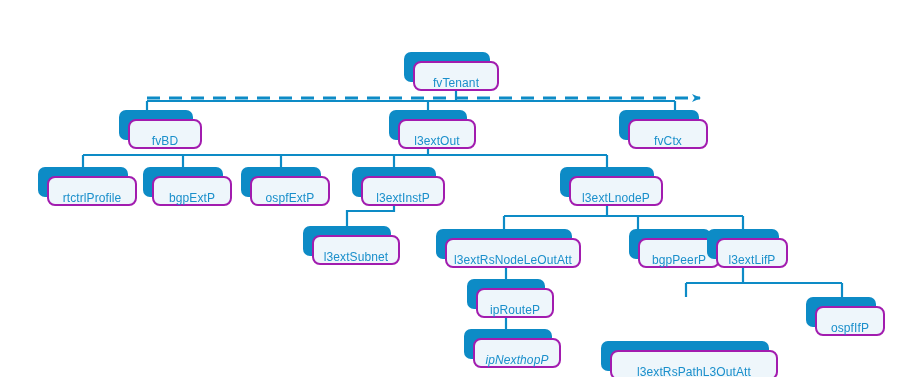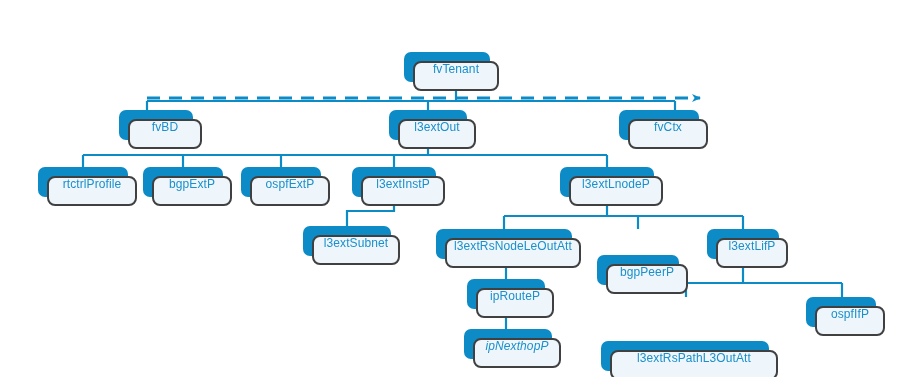--- a/index.html
+++ b/index.html
@@ -24,24 +24,24 @@
     left:0; top:0;
     width:100%; height:100%;
     background:#0d8bc6;
     border-radius:7px;
   }
   .node .face{
     position:absolute;
     left:9px; top:9px;
     width:100%; height:100%;
     background:#eef6fb;
-    border:2px solid #404040;
+    border:2px solid #a21caf;
     border-radius:8px;
     display:flex;
-    align-items:flex-start;
+    align-items:flex-end;
     justify-content:center;
     box-sizing:border-box;
   }
   .node .label{
     color:#1a8fcb;
     font-size:12px;
     line-height:1;
     white-space:nowrap;
     letter-spacing:.1px;
   }
@@ -168,21 +168,21 @@
     </div>
   </div>
 
   <div class="node" style="left:436px;top:229px;width:136px;height:30px;">
     <div class="shadow"></div>
     <div class="face">
       <span class="label">l3extRsNodeLeOutAtt</span>
     </div>
   </div>
 
-  <div class="node" style="left:597px;top:229px;width:82px;height:30px;margin-top:26px;">
+  <div class="node" style="left:629px;top:229px;width:82px;height:30px;">
     <div class="shadow"></div>
     <div class="face">
       <span class="label">bgpPeerP</span>
     </div>
   </div>
 
   <div class="node" style="left:707px;top:229px;width:72px;height:30px;">
     <div class="shadow"></div>
     <div class="face">
       <span class="label">l3extLifP</span>

